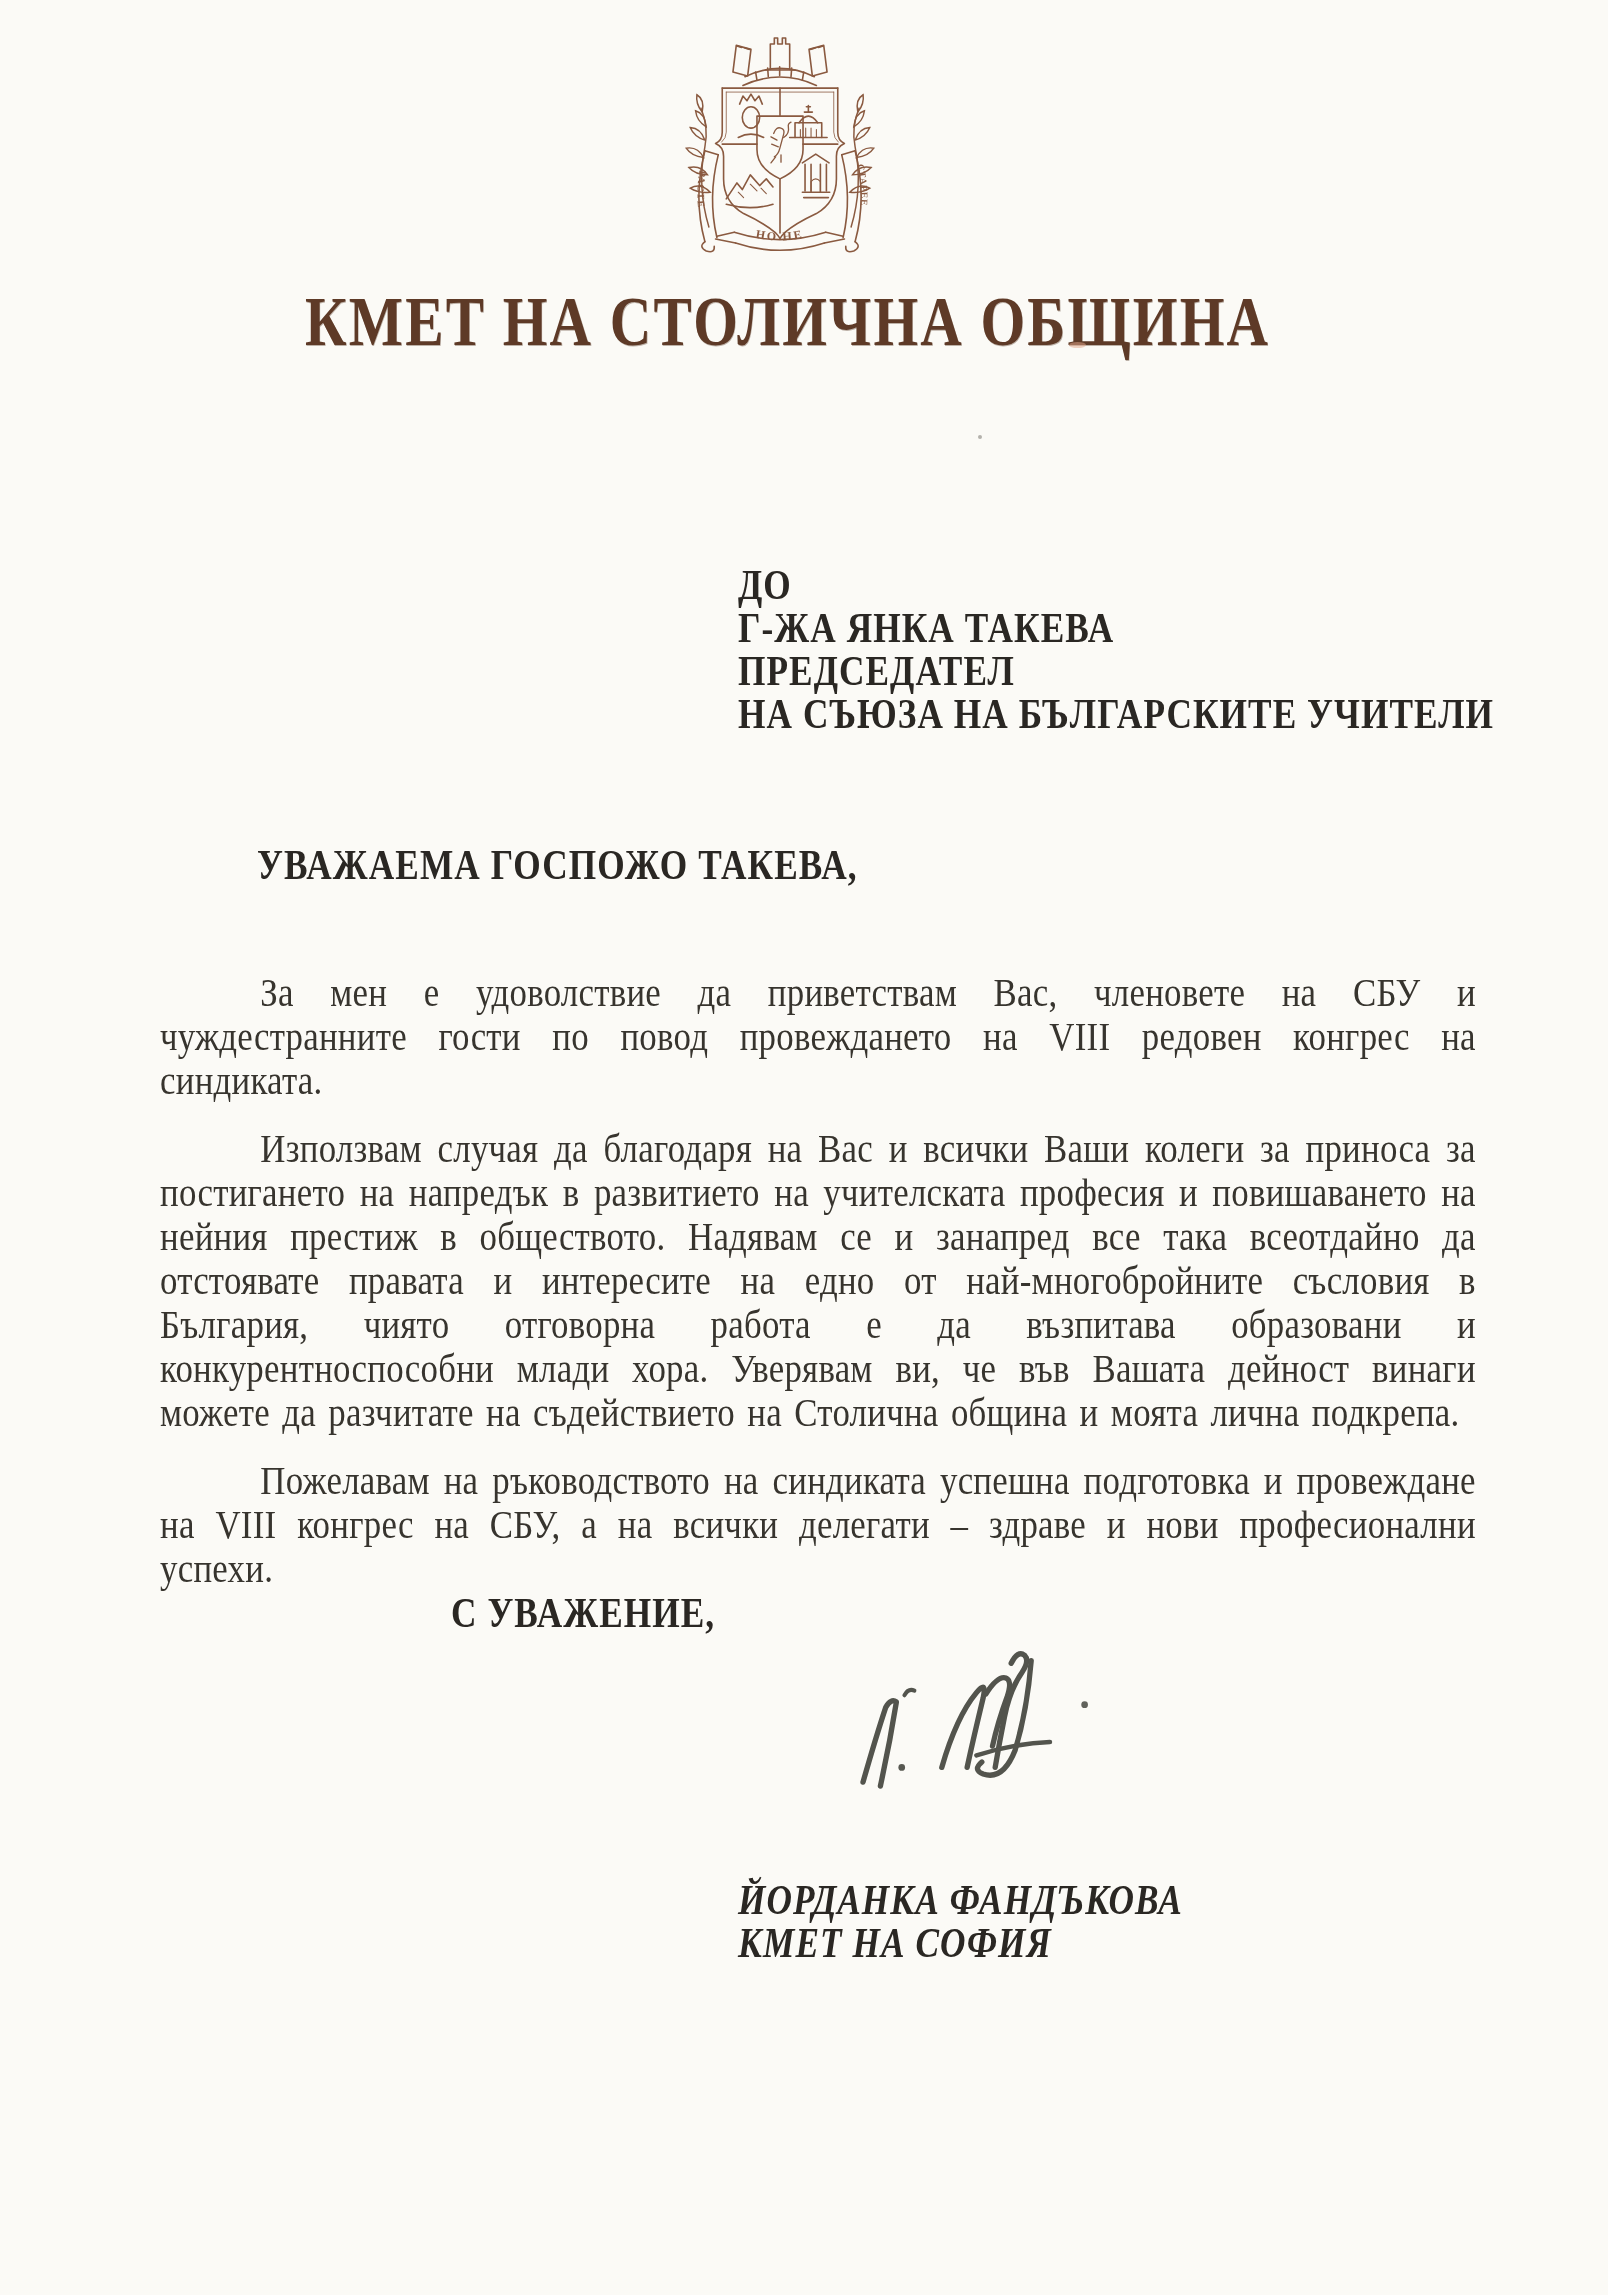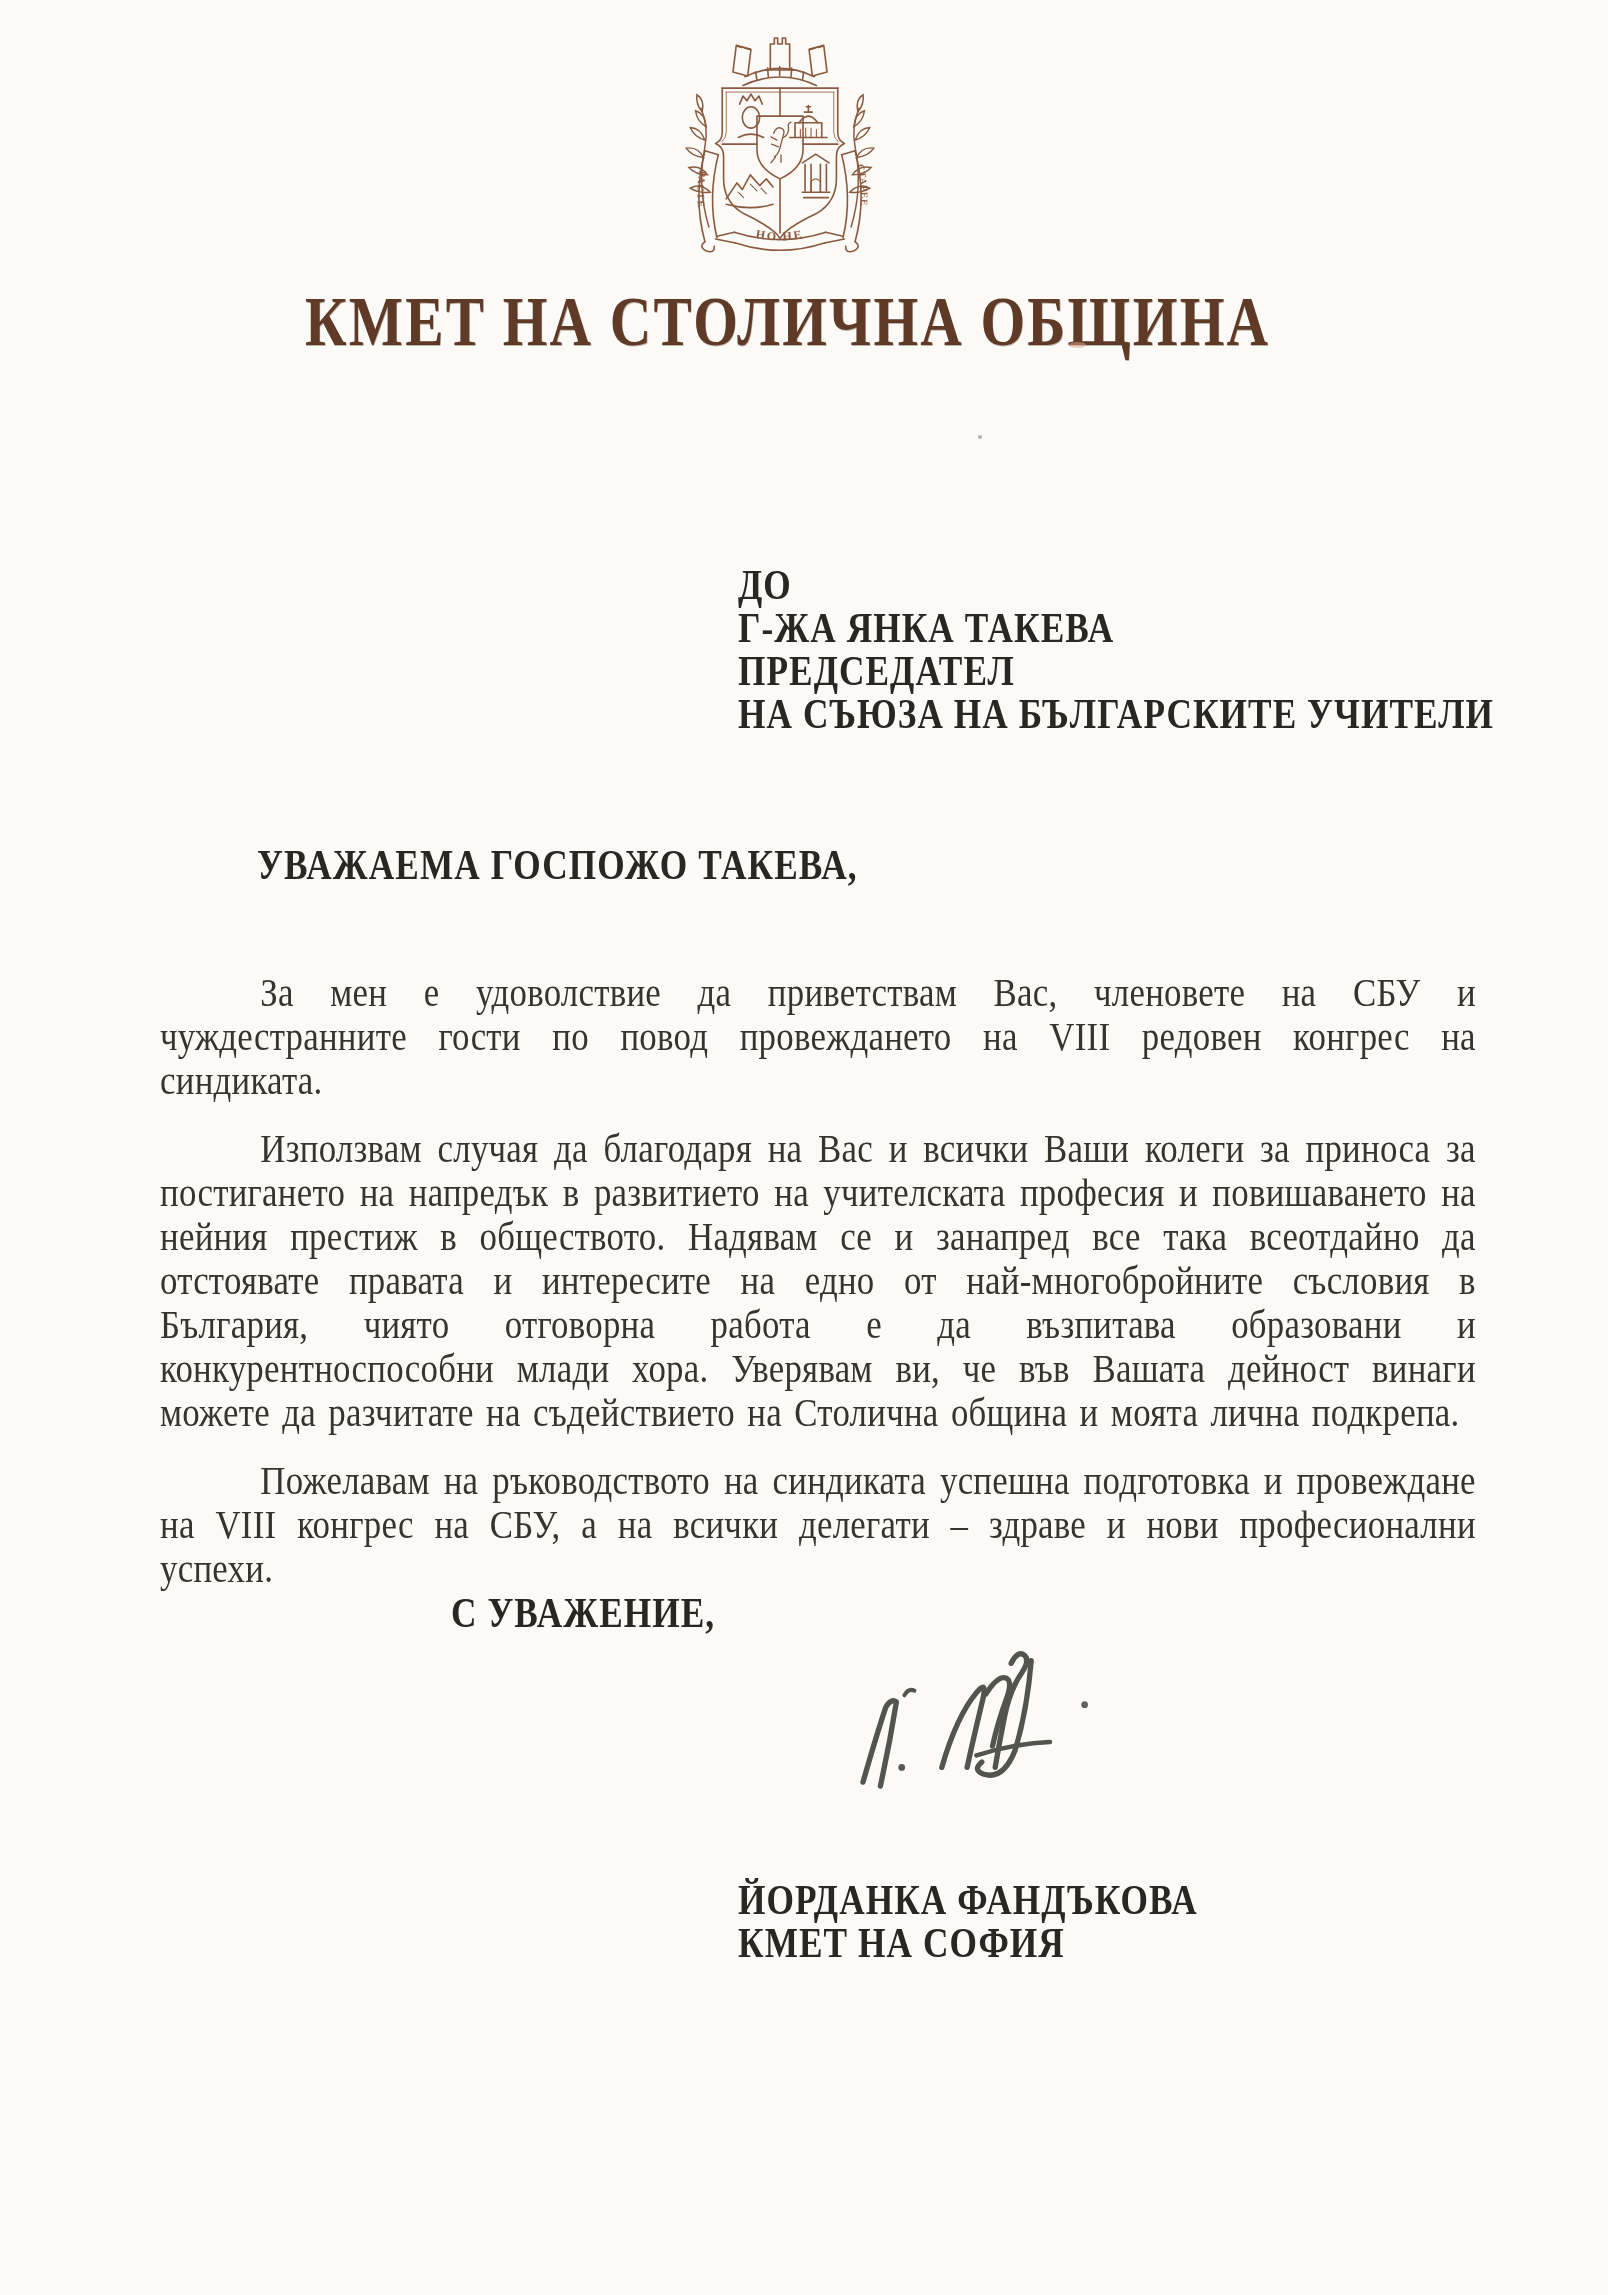--- a/index.html
+++ b/index.html
@@ -101,20 +101,21 @@
     left: 843px;
     top: 1635px;
     width: 287px;
     height: 174px;
   }
 
   .signer {
     position: absolute;
     left: 738px;
     top: 1878px;
+    font-style: italic;
   }
   .signer .caps { line-height: 43px; }
 
   
   .speck-dot {
     position: absolute;
     left: 978px;
     top: 435px;
     width: 4px;
     height: 4px;

